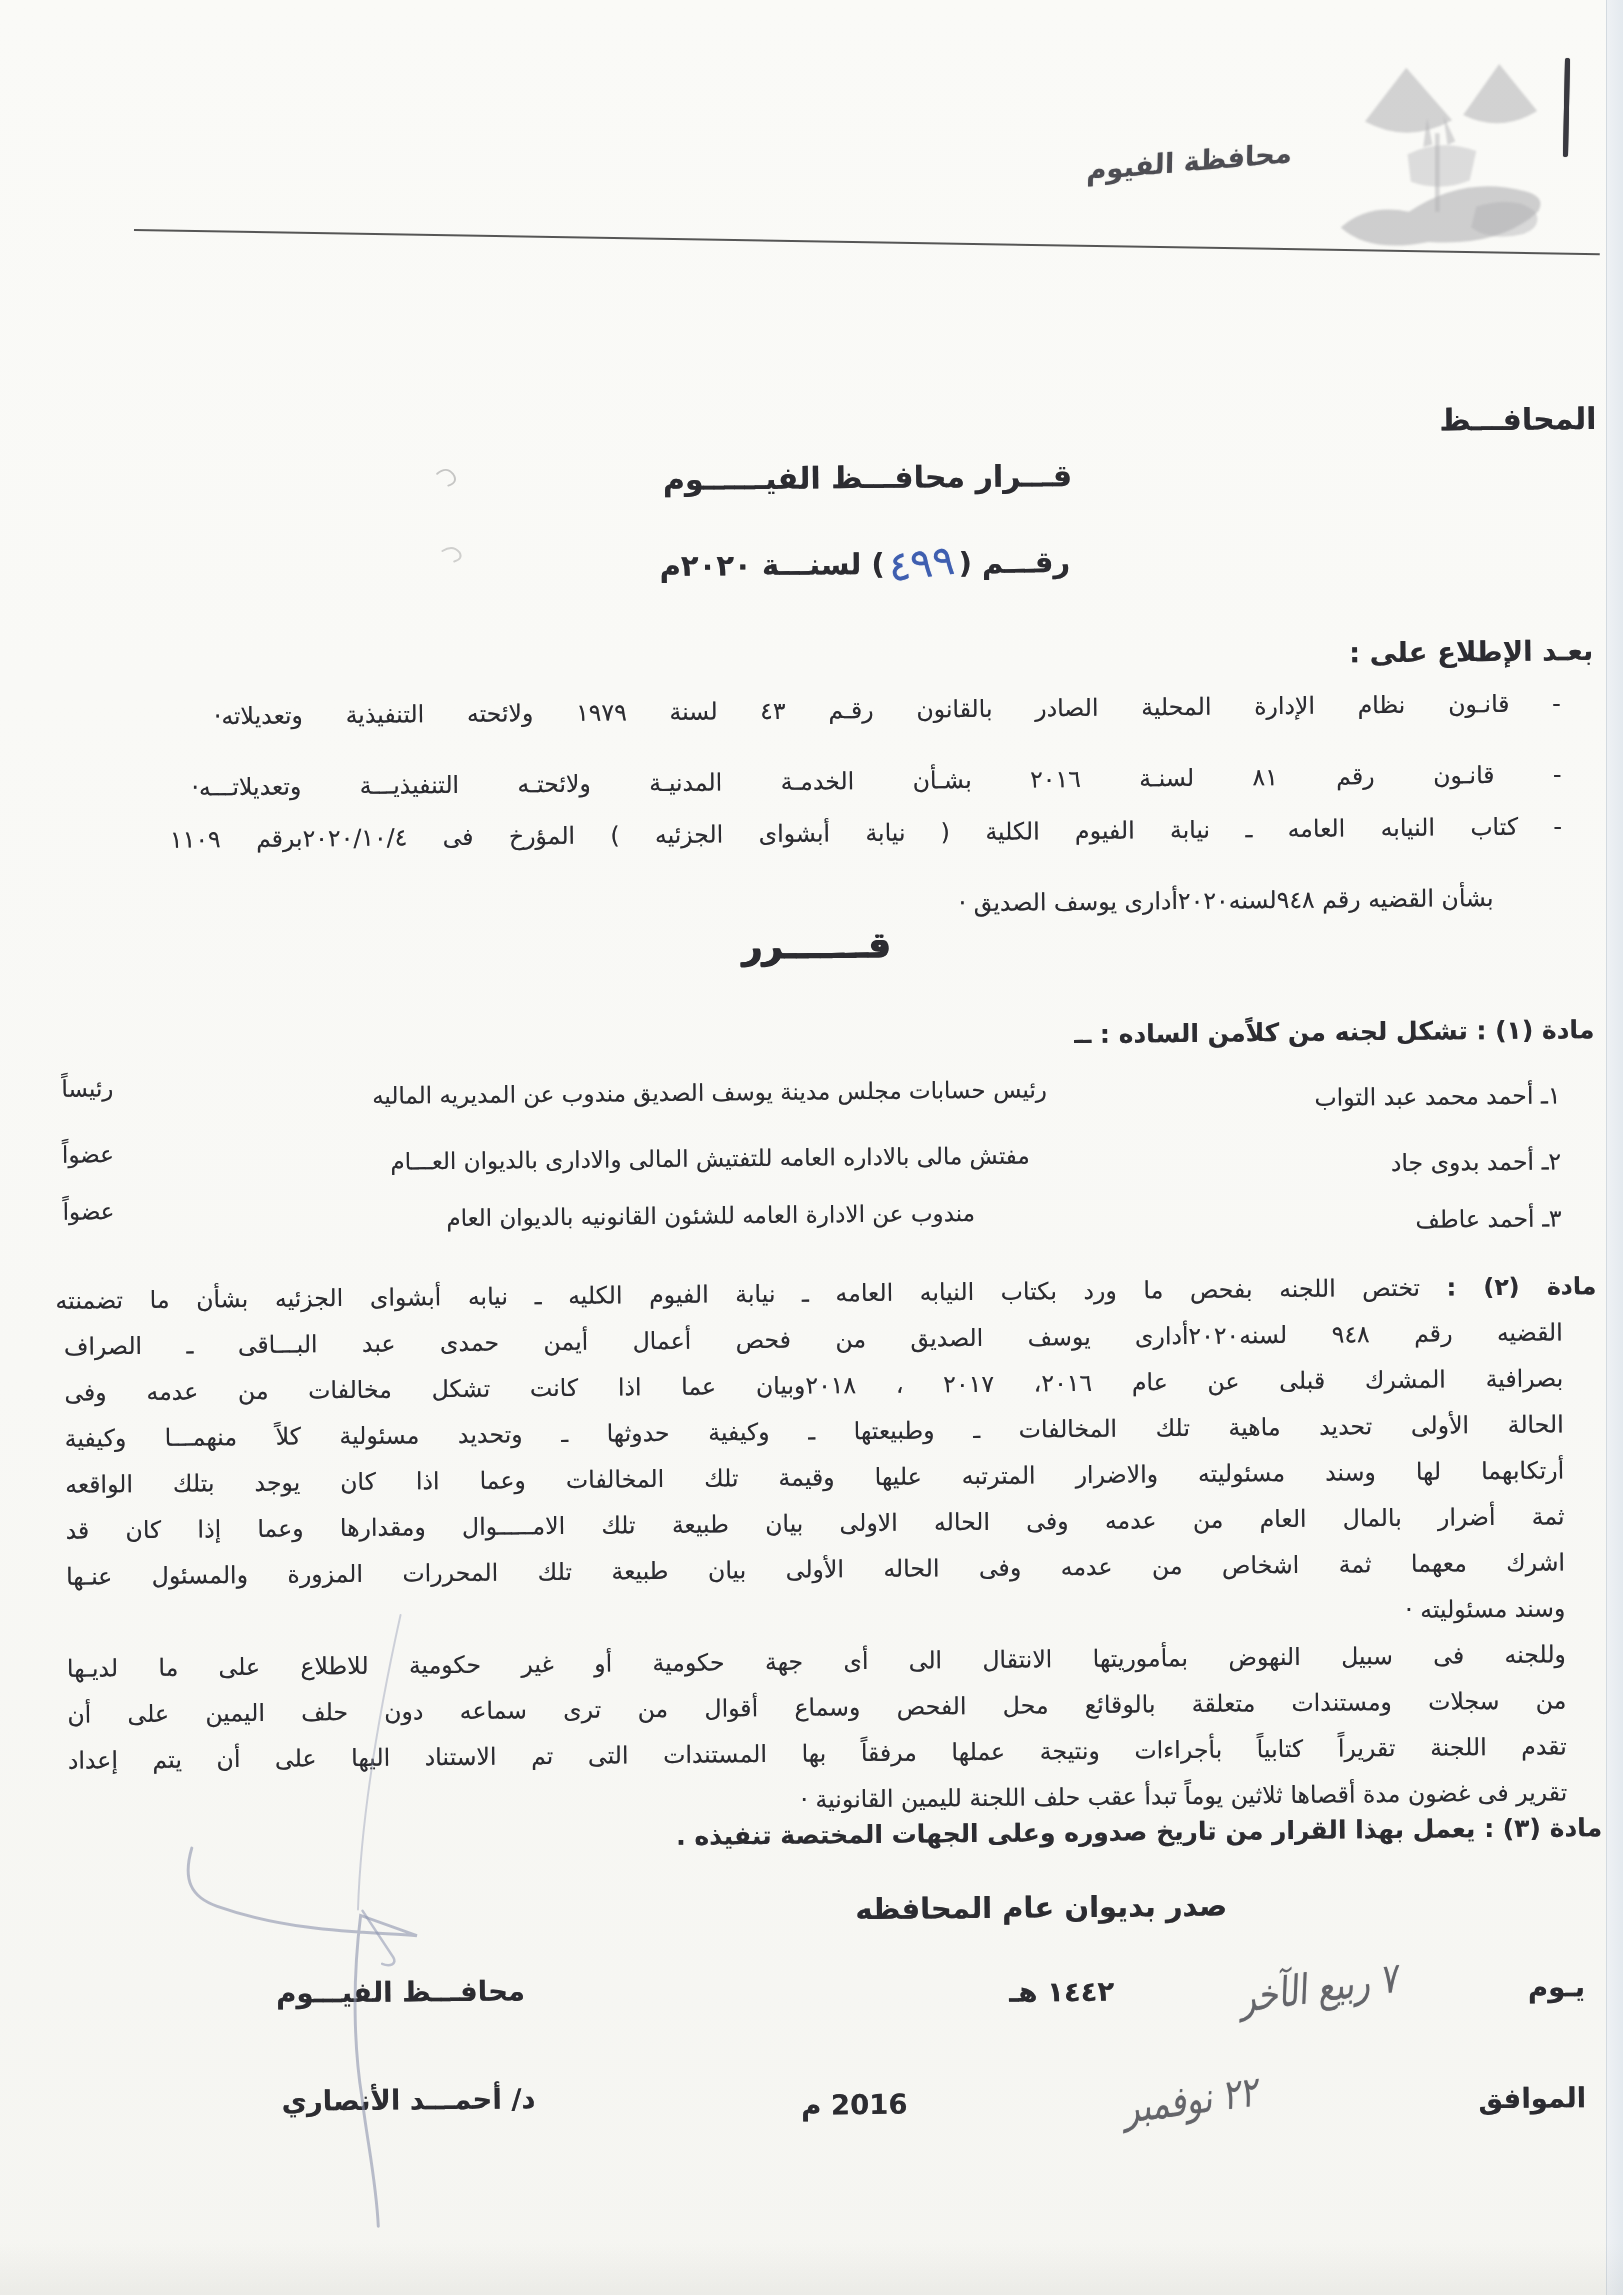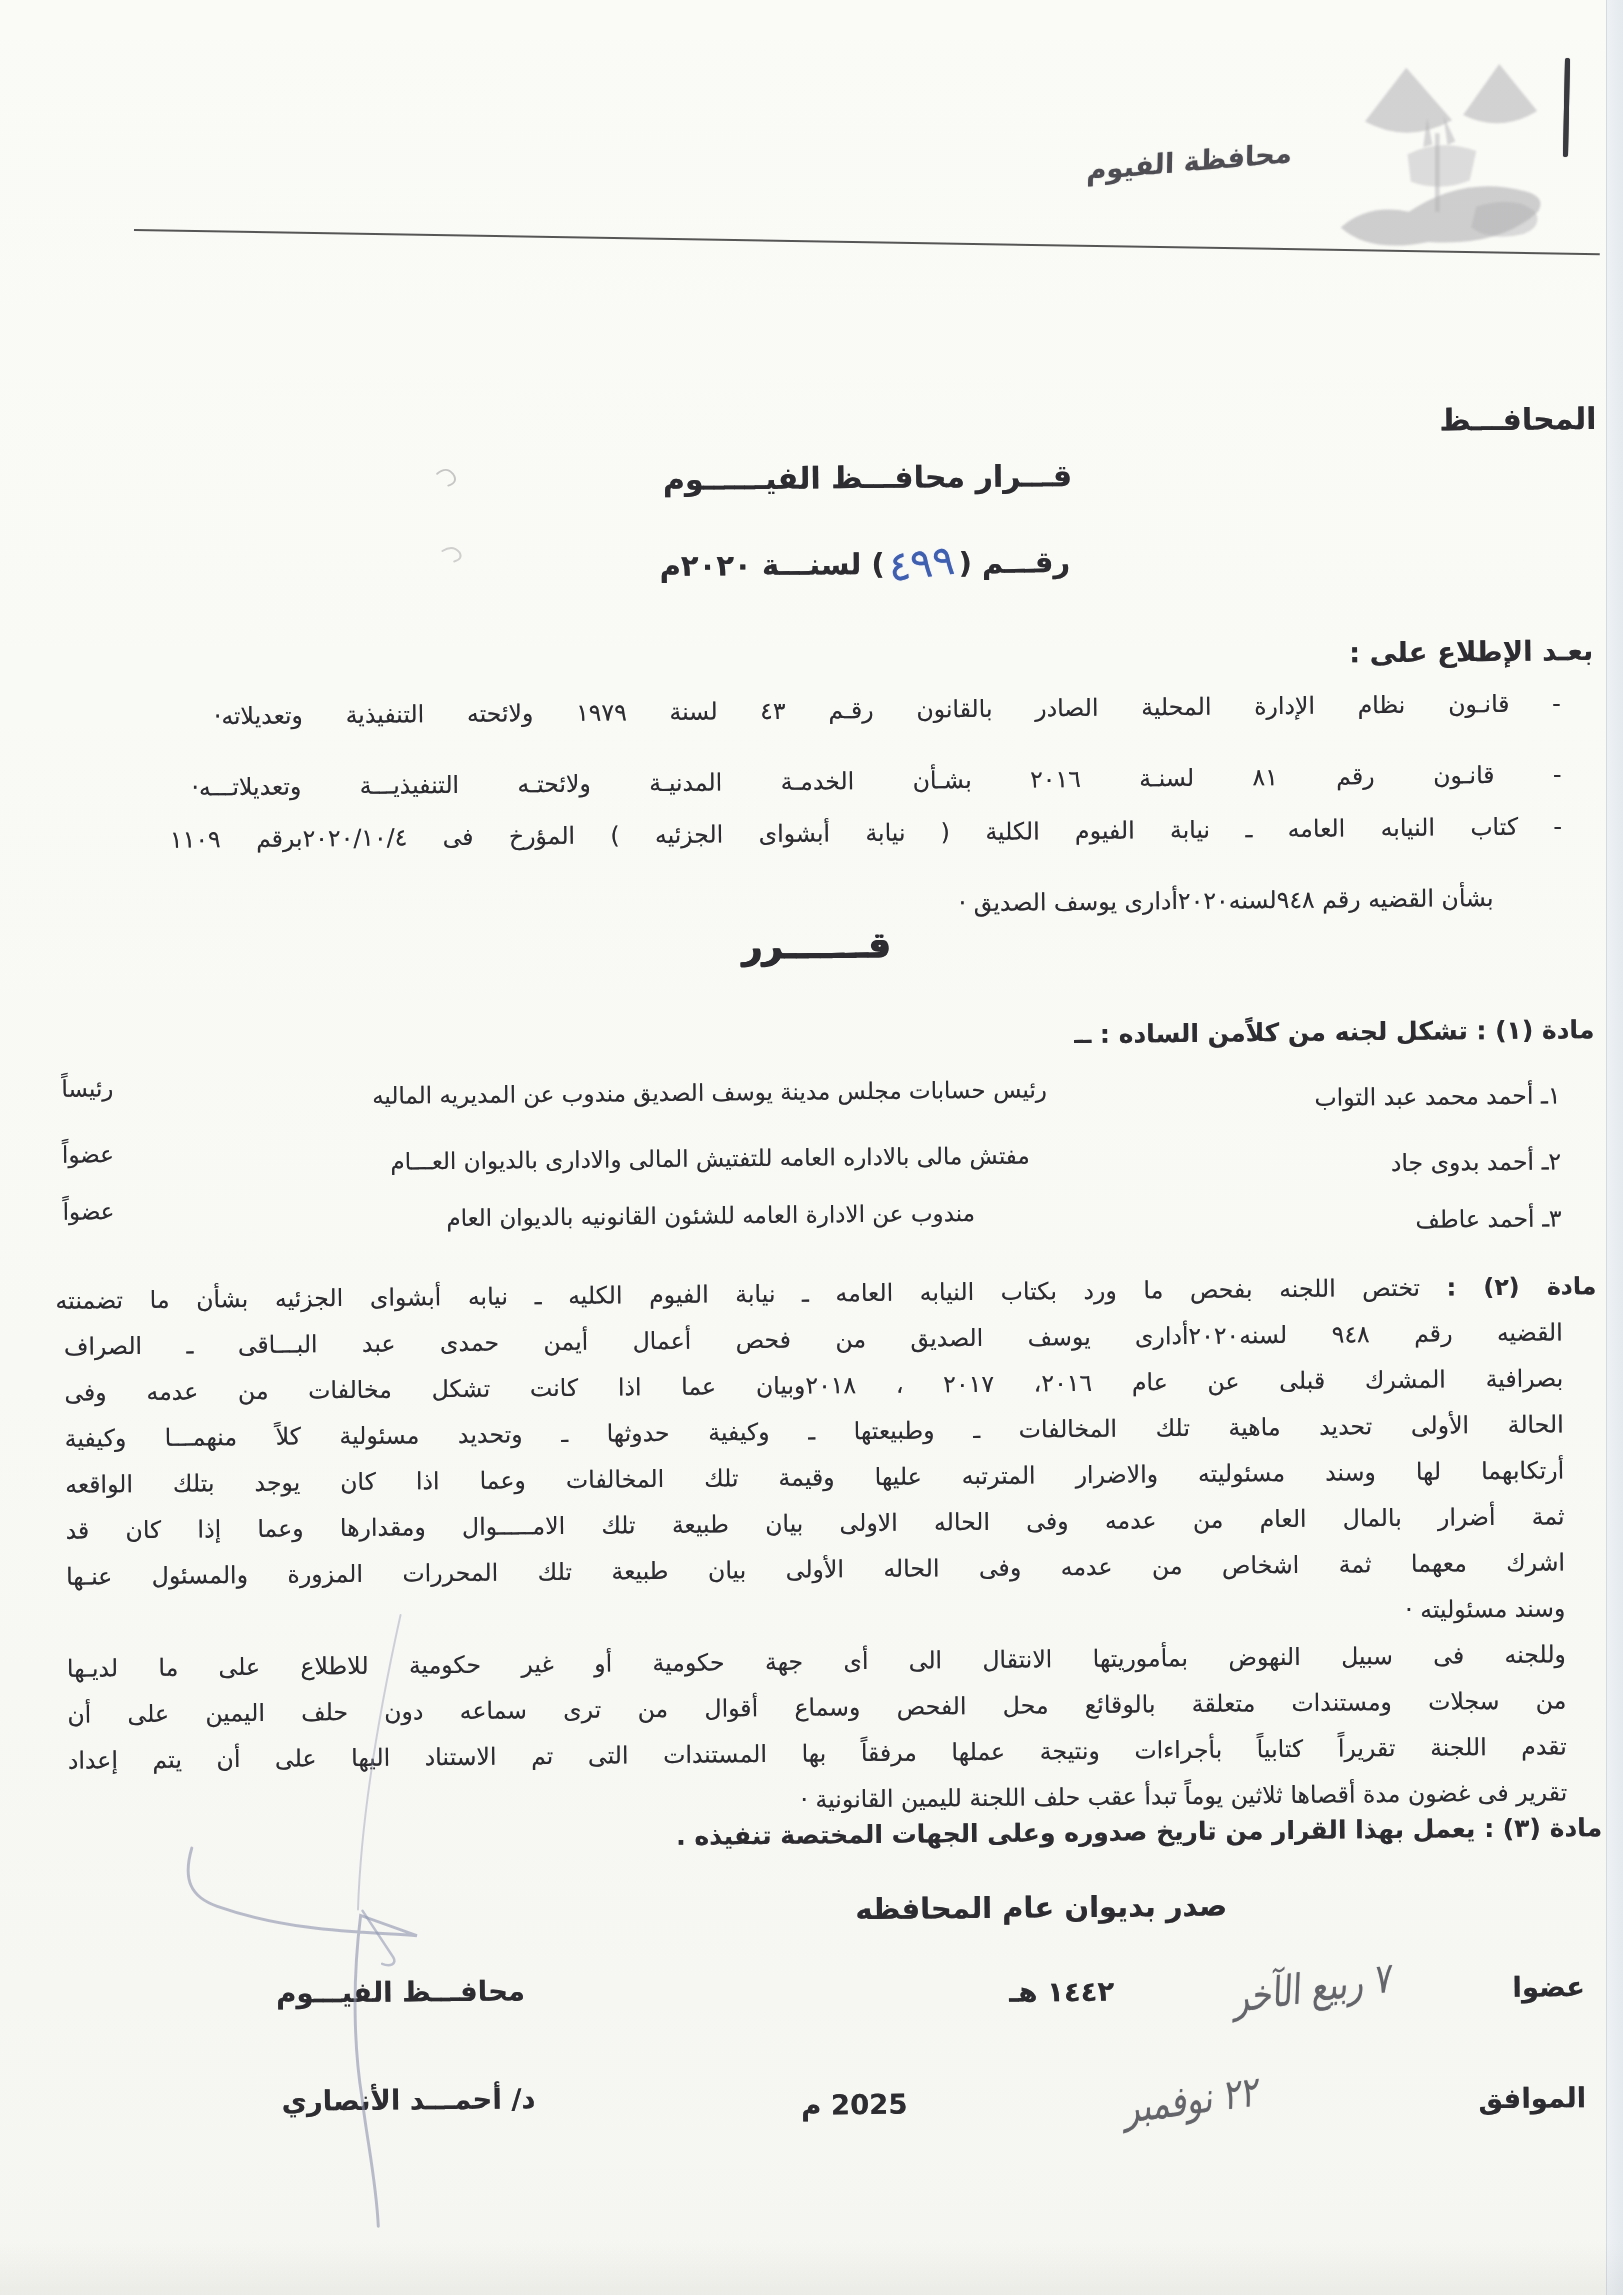--- a/index.html
+++ b/index.html
@@ -151,28 +151,28 @@
       <div class="ln jl">من سجلات ومستندات متعلقة بالوقائع محل الفحص وسماع أقوال من ترى سماعه دون حلف اليمين على أن</div>
       <div class="ln jl">تقدم اللجنة تقريراً كتابياً بأجراءات ونتيجة عملها مرفقاً بها المستندات التى تم الاستناد اليها على أن يتم إعداد</div>
       <div class="ln">تقرير فى غضون مدة أقصاها ثلاثين يوماً تبدأ عقب حلف اللجنة لليمين القانونية ·</div>
     </div>
 
     <div class="art3">مادة (٣) : يعمل بهذا القرار من تاريخ صدوره وعلى الجهات المختصة تنفيذه .</div>
 
     <div class="issued">صدر بديوان عام المحافظه</div>
 
     <div class="sigline sig-r1">
-      <span class="pr">عضوا</span>
+      <span class="pr">يـوم</span>
       <span class="hand">٧ ربيع الآخر</span>
       <span class="pr">١٤٤٢ هـ</span>
     </div>
     <div class="sigline sig-r2">
       <span class="pr">الموافق</span>
       <span class="hand">٢٢ نوفمبر</span>
-      <span class="pr">2025 م</span>
+      <span class="pr">2016 م</span>
     </div>
 
     <div class="sig-l1">محافـــظ الفيـــوم</div>
     <div class="sig-l2">د/ أحمـــد الأنصاري</div>
   </div>
 
   <svg class="overlay" viewBox="0 0 2480 3507" width="1623" height="2295">
     <g fill="none" stroke="#8d94ae" stroke-linecap="round">
       <path d="M612 2468 C585 2590 552 2760 547 2918" stroke-width="3" opacity=".4"></path>
       <path d="M293 2824 C279 2872 291 2899 332 2913 C445 2953 562 2952 637 2958 L551 2927 C538 3030 541 3130 553 3205 C561 3272 575 3335 578 3402" stroke-width="4.5" opacity=".6"></path>

